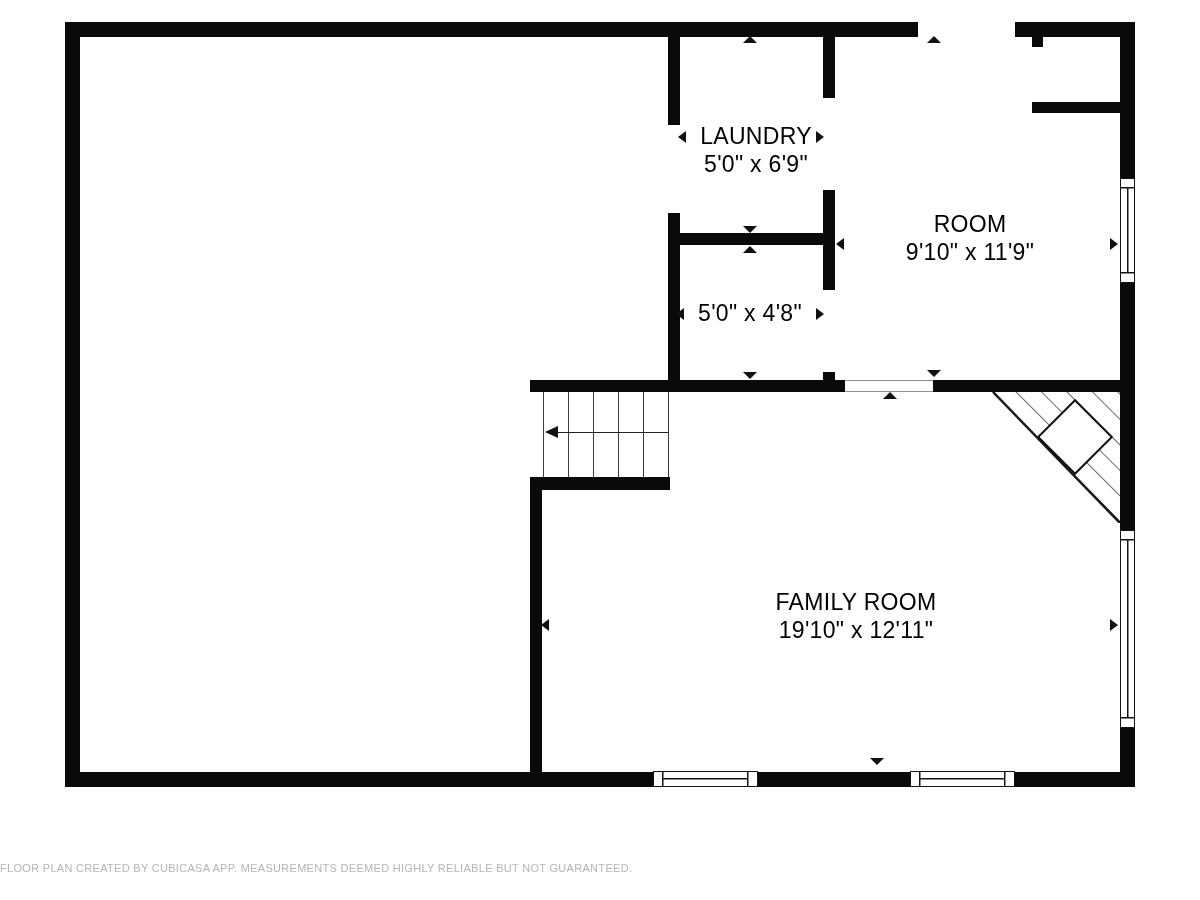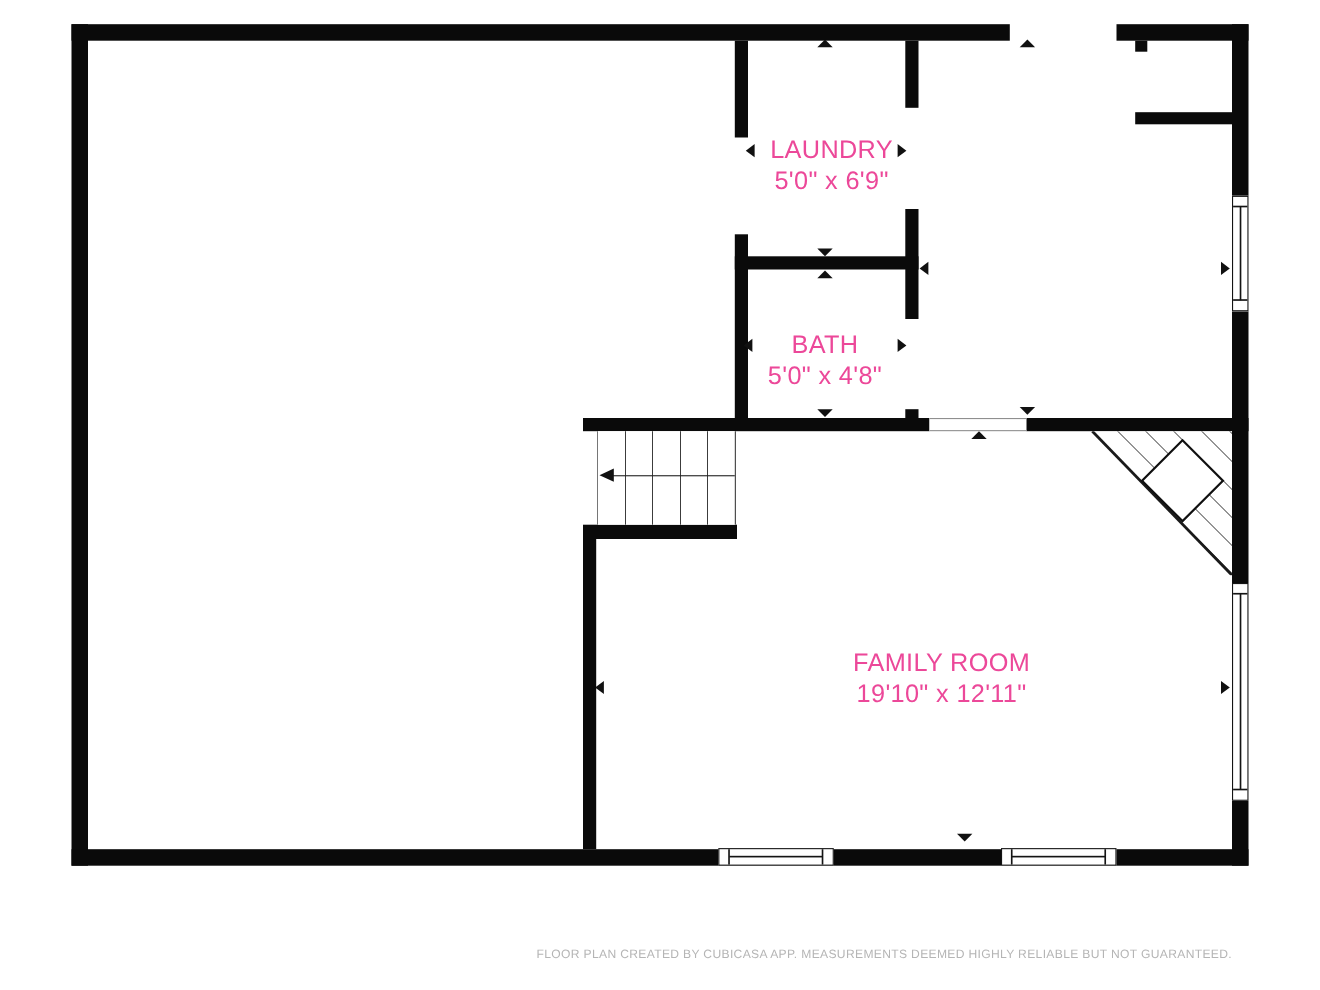--- a/index.html
+++ b/index.html
@@ -1,19 +1,19 @@
 <!DOCTYPE html>
 <html><head>
 <meta charset="utf-8">
 <style>
   html,body{margin:0;padding:0;background:#fff;}
   .canvas{position:relative;width:1200px;height:900px;background:#ffffff;overflow:hidden;
           font-family:"Liberation Sans",sans-serif;}
   .wall{position:absolute;background:#0a0a0a;}
-  .room-label{position:absolute;text-align:center;color:#ec4899;font-size:23px;line-height:28px;letter-spacing:0.3px;}
+  .room-label{position:absolute;text-align:center;color:#000000;font-size:23px;line-height:28px;letter-spacing:0.3px;}
   .room-name,.room-dims{white-space:nowrap;}
   
   .window{position:absolute;background:#ffffff;box-sizing:border-box;border:1.5px solid #141414;background-repeat:no-repeat;}
   .window.v{background-image:linear-gradient(#141414,#141414),linear-gradient(#141414,#141414),linear-gradient(#141414,#141414);
             background-size:100% 1.5px,100% 1.5px,1.5px calc(100% - 18px);
             background-position:0 8px,0 calc(100% - 9px),50% 50%;}
   .window.h{background-image:linear-gradient(#141414,#141414),linear-gradient(#141414,#141414),linear-gradient(#141414,#141414);
             background-size:1.5px 100%,1.5px 100%,calc(100% - 18px) 1.5px;
             background-position:8px 0,calc(100% - 9px) 0,50% 50%;}
   .door-opening{position:absolute;background:#ffffff;box-sizing:border-box;border-top:1px solid #8f8f8f;border-bottom:1px solid #8f8f8f;}
@@ -24,21 +24,21 @@
   .arr.left{border-top:6px solid transparent;border-bottom:6px solid transparent;border-right:8px solid #111;}
   .arr.right{border-top:6px solid transparent;border-bottom:6px solid transparent;border-left:8px solid #111;}
   
   .stairs{position:absolute;left:543px;top:392px;width:125px;height:85px;background-color:#fff;
           background-image:repeating-linear-gradient(90deg,#3c3c3c 0 1px,transparent 1px 25px);
           border-right:1px solid #3c3c3c;}
   .stairs-shaft{position:absolute;left:10px;right:0;top:40px;height:1px;background:#222;}
   .stairs-head{position:absolute;left:2px;top:34px;width:0;height:0;
                border-top:6px solid transparent;border-bottom:6px solid transparent;border-right:13px solid #111;}
   .winder{position:absolute;left:990px;top:392px;}
-  .footer-note{position:absolute;left:0;top:862px;width:1120px;text-align:right;color:#b5b5b5;font-size:11px;letter-spacing:0.3px;}
+  .footer-note{position:absolute;left:0;top:862px;width:1120px;text-align:left;color:#b5b5b5;font-size:11px;letter-spacing:0.3px;}
 </style>
 </head>
 <body>
 
 <div class="canvas">
 
   <div class="wall" style="left:65px;top:22px;width:853px;height:15px"></div>
   <div class="wall" style="left:1015px;top:22px;width:120px;height:15px"></div>
   <div class="wall" style="left:65px;top:22px;width:15px;height:765px"></div>
   <div class="wall" style="left:65px;top:772px;width:1070px;height:15px"></div>
@@ -83,22 +83,25 @@
     <polygon points="3,0 130,0 130,131" fill="url(#hatch)"></polygon>
     <line x1="3" y1="0" x2="130" y2="131" stroke="#1a1a1a" stroke-width="2.5"></line>
     <rect x="59" y="19" width="52" height="52" fill="#ffffff" stroke="#111111" stroke-width="2" transform="rotate(45 85 45)"></rect>
   </svg>
 
   <div class="room-label" style="left:656px;top:122px;width:200px">
     <div class="room-name">LAUNDRY</div>
     <div class="room-dims">5'0" x 6'9"</div>
   </div>
   <div class="room-label" style="left:650px;top:299px;width:200px">
-    <div class="room-name">BATH</div>
     <div class="room-dims">5'0" x 4'8"</div>
+  </div>
+  <div class="room-label" style="left:870px;top:210px;width:200px">
+    <div class="room-name">ROOM</div>
+    <div class="room-dims">9'10" x 11'9"</div>
   </div>
   <div class="room-label" style="left:756px;top:588px;width:200px">
     <div class="room-name">FAMILY ROOM</div>
     <div class="room-dims">19'10" x 12'11"</div>
   </div>
 
   <div class="arr up" style="left:743px;top:36px"></div>
   <div class="arr down" style="left:743px;top:226px"></div>
   <div class="arr left" style="left:678px;top:131px"></div>
   <div class="arr right" style="left:816px;top:131px"></div>

